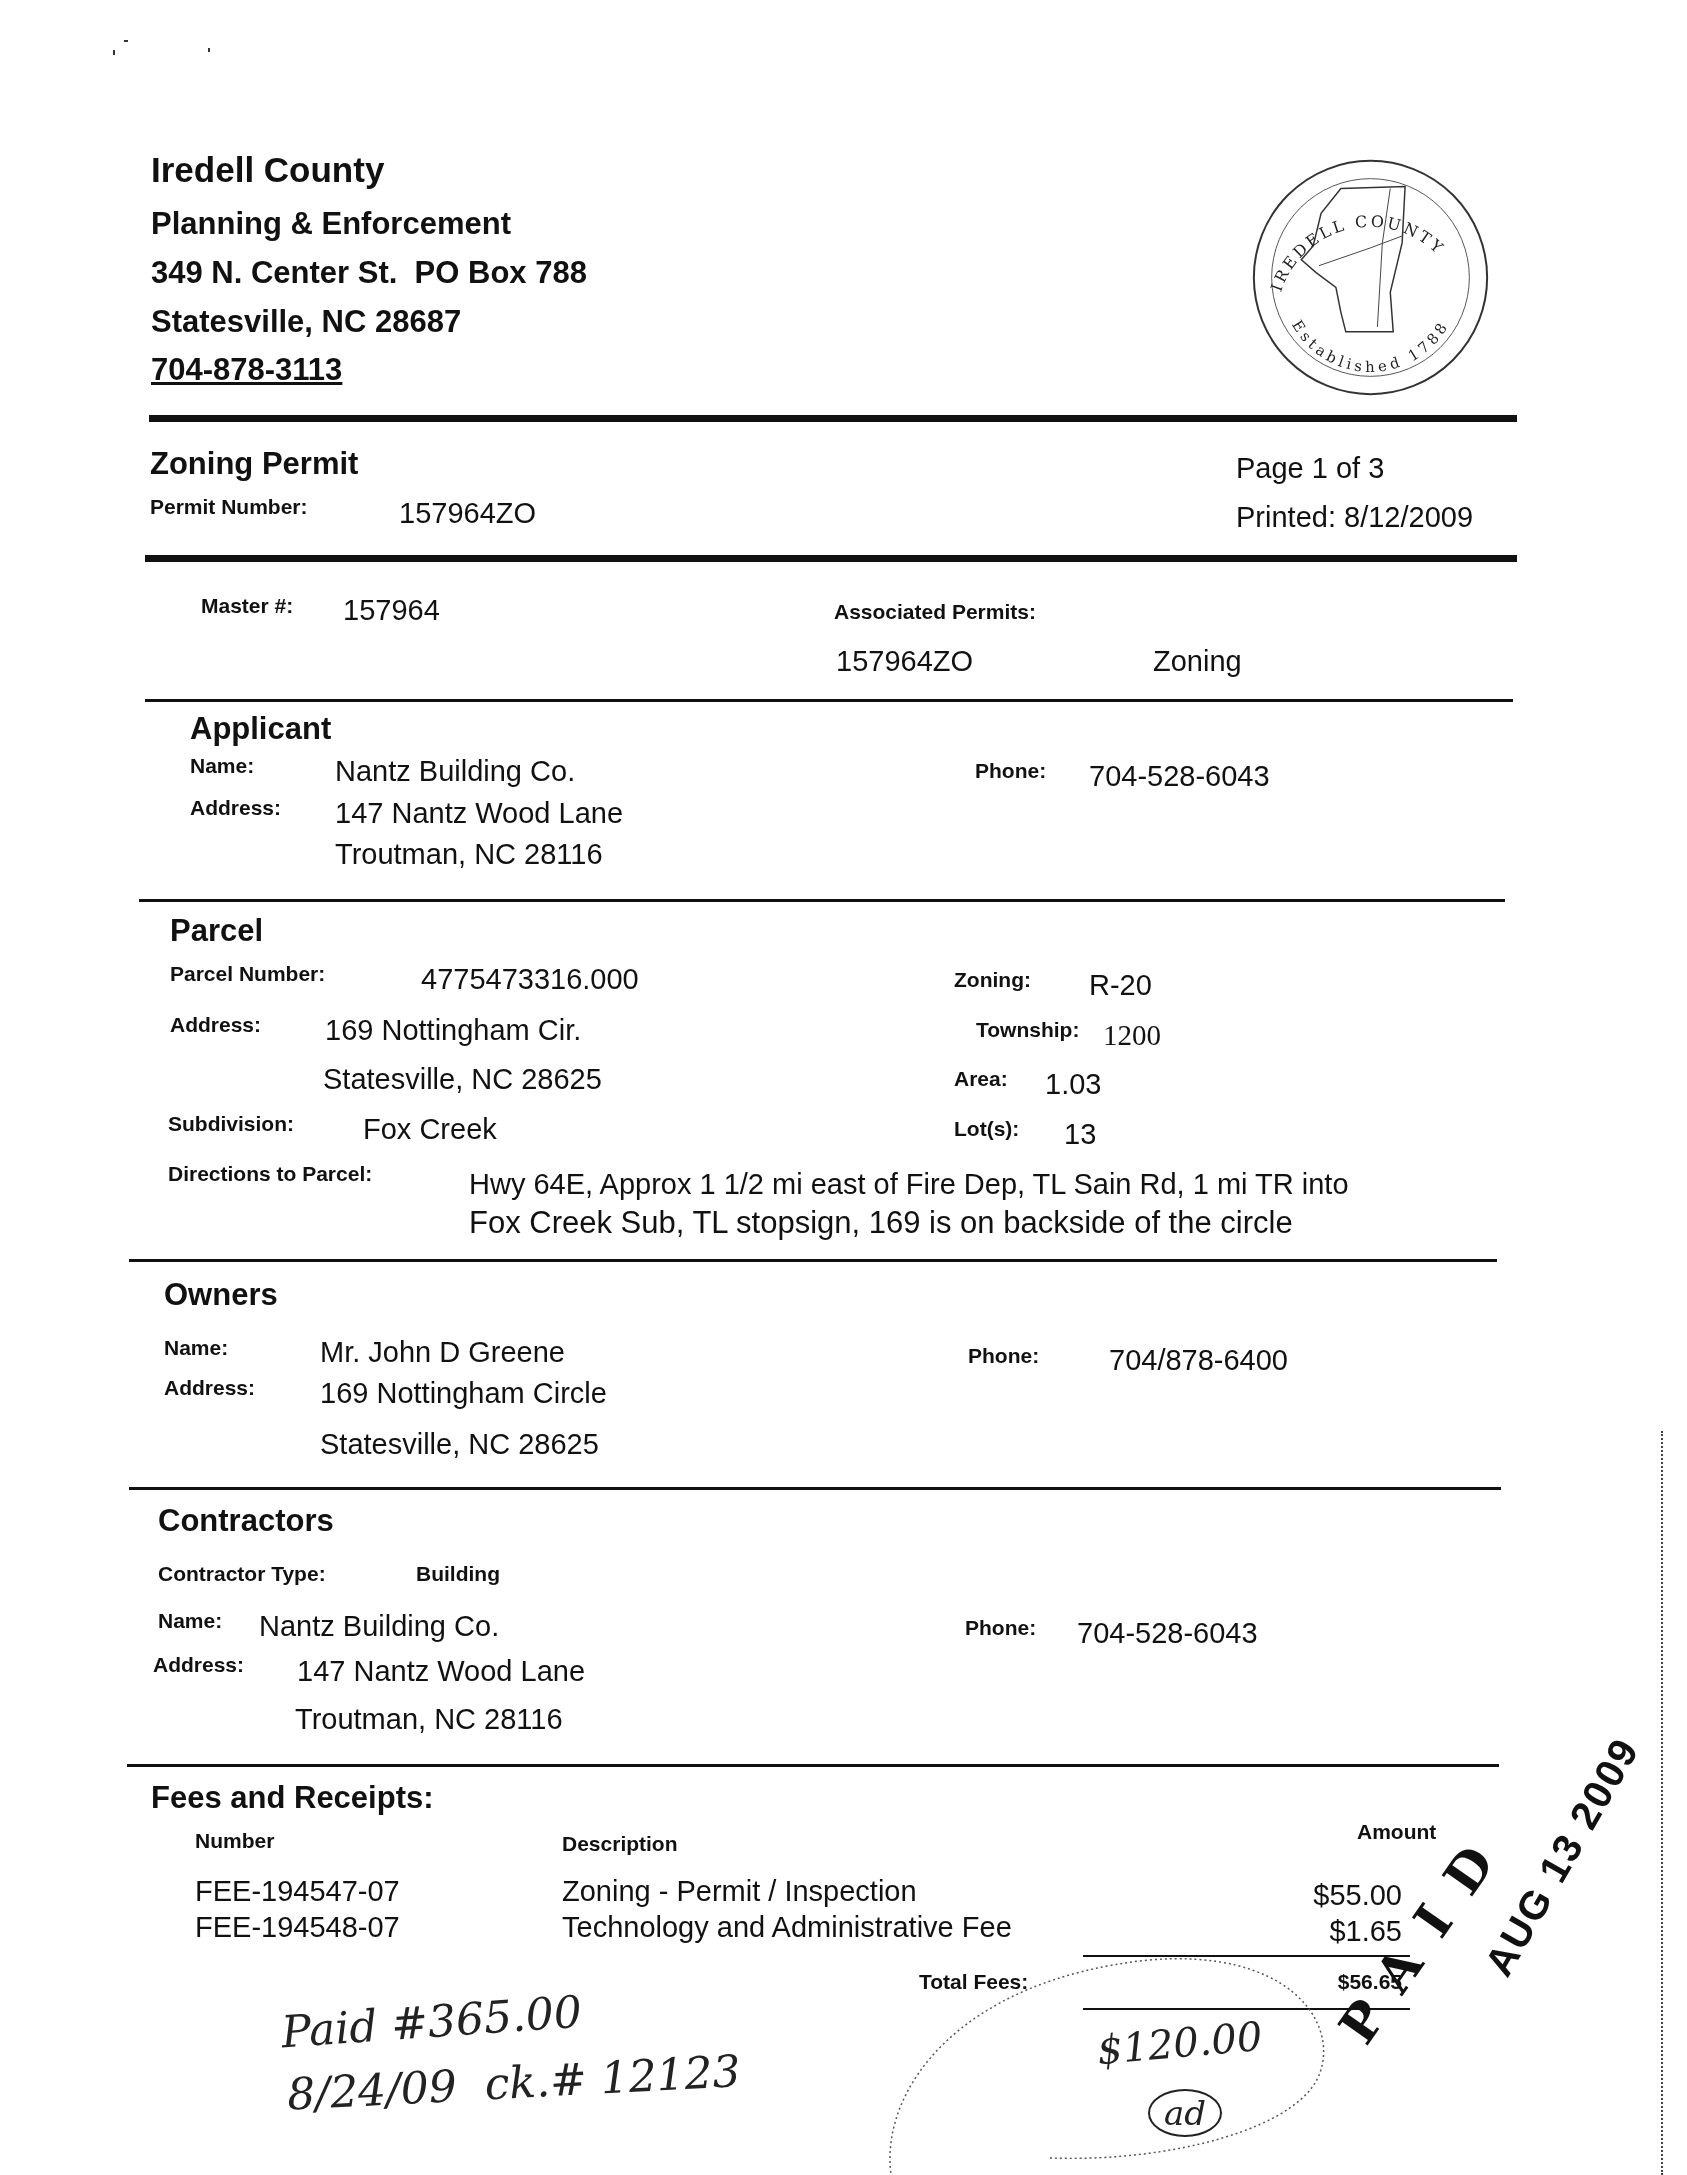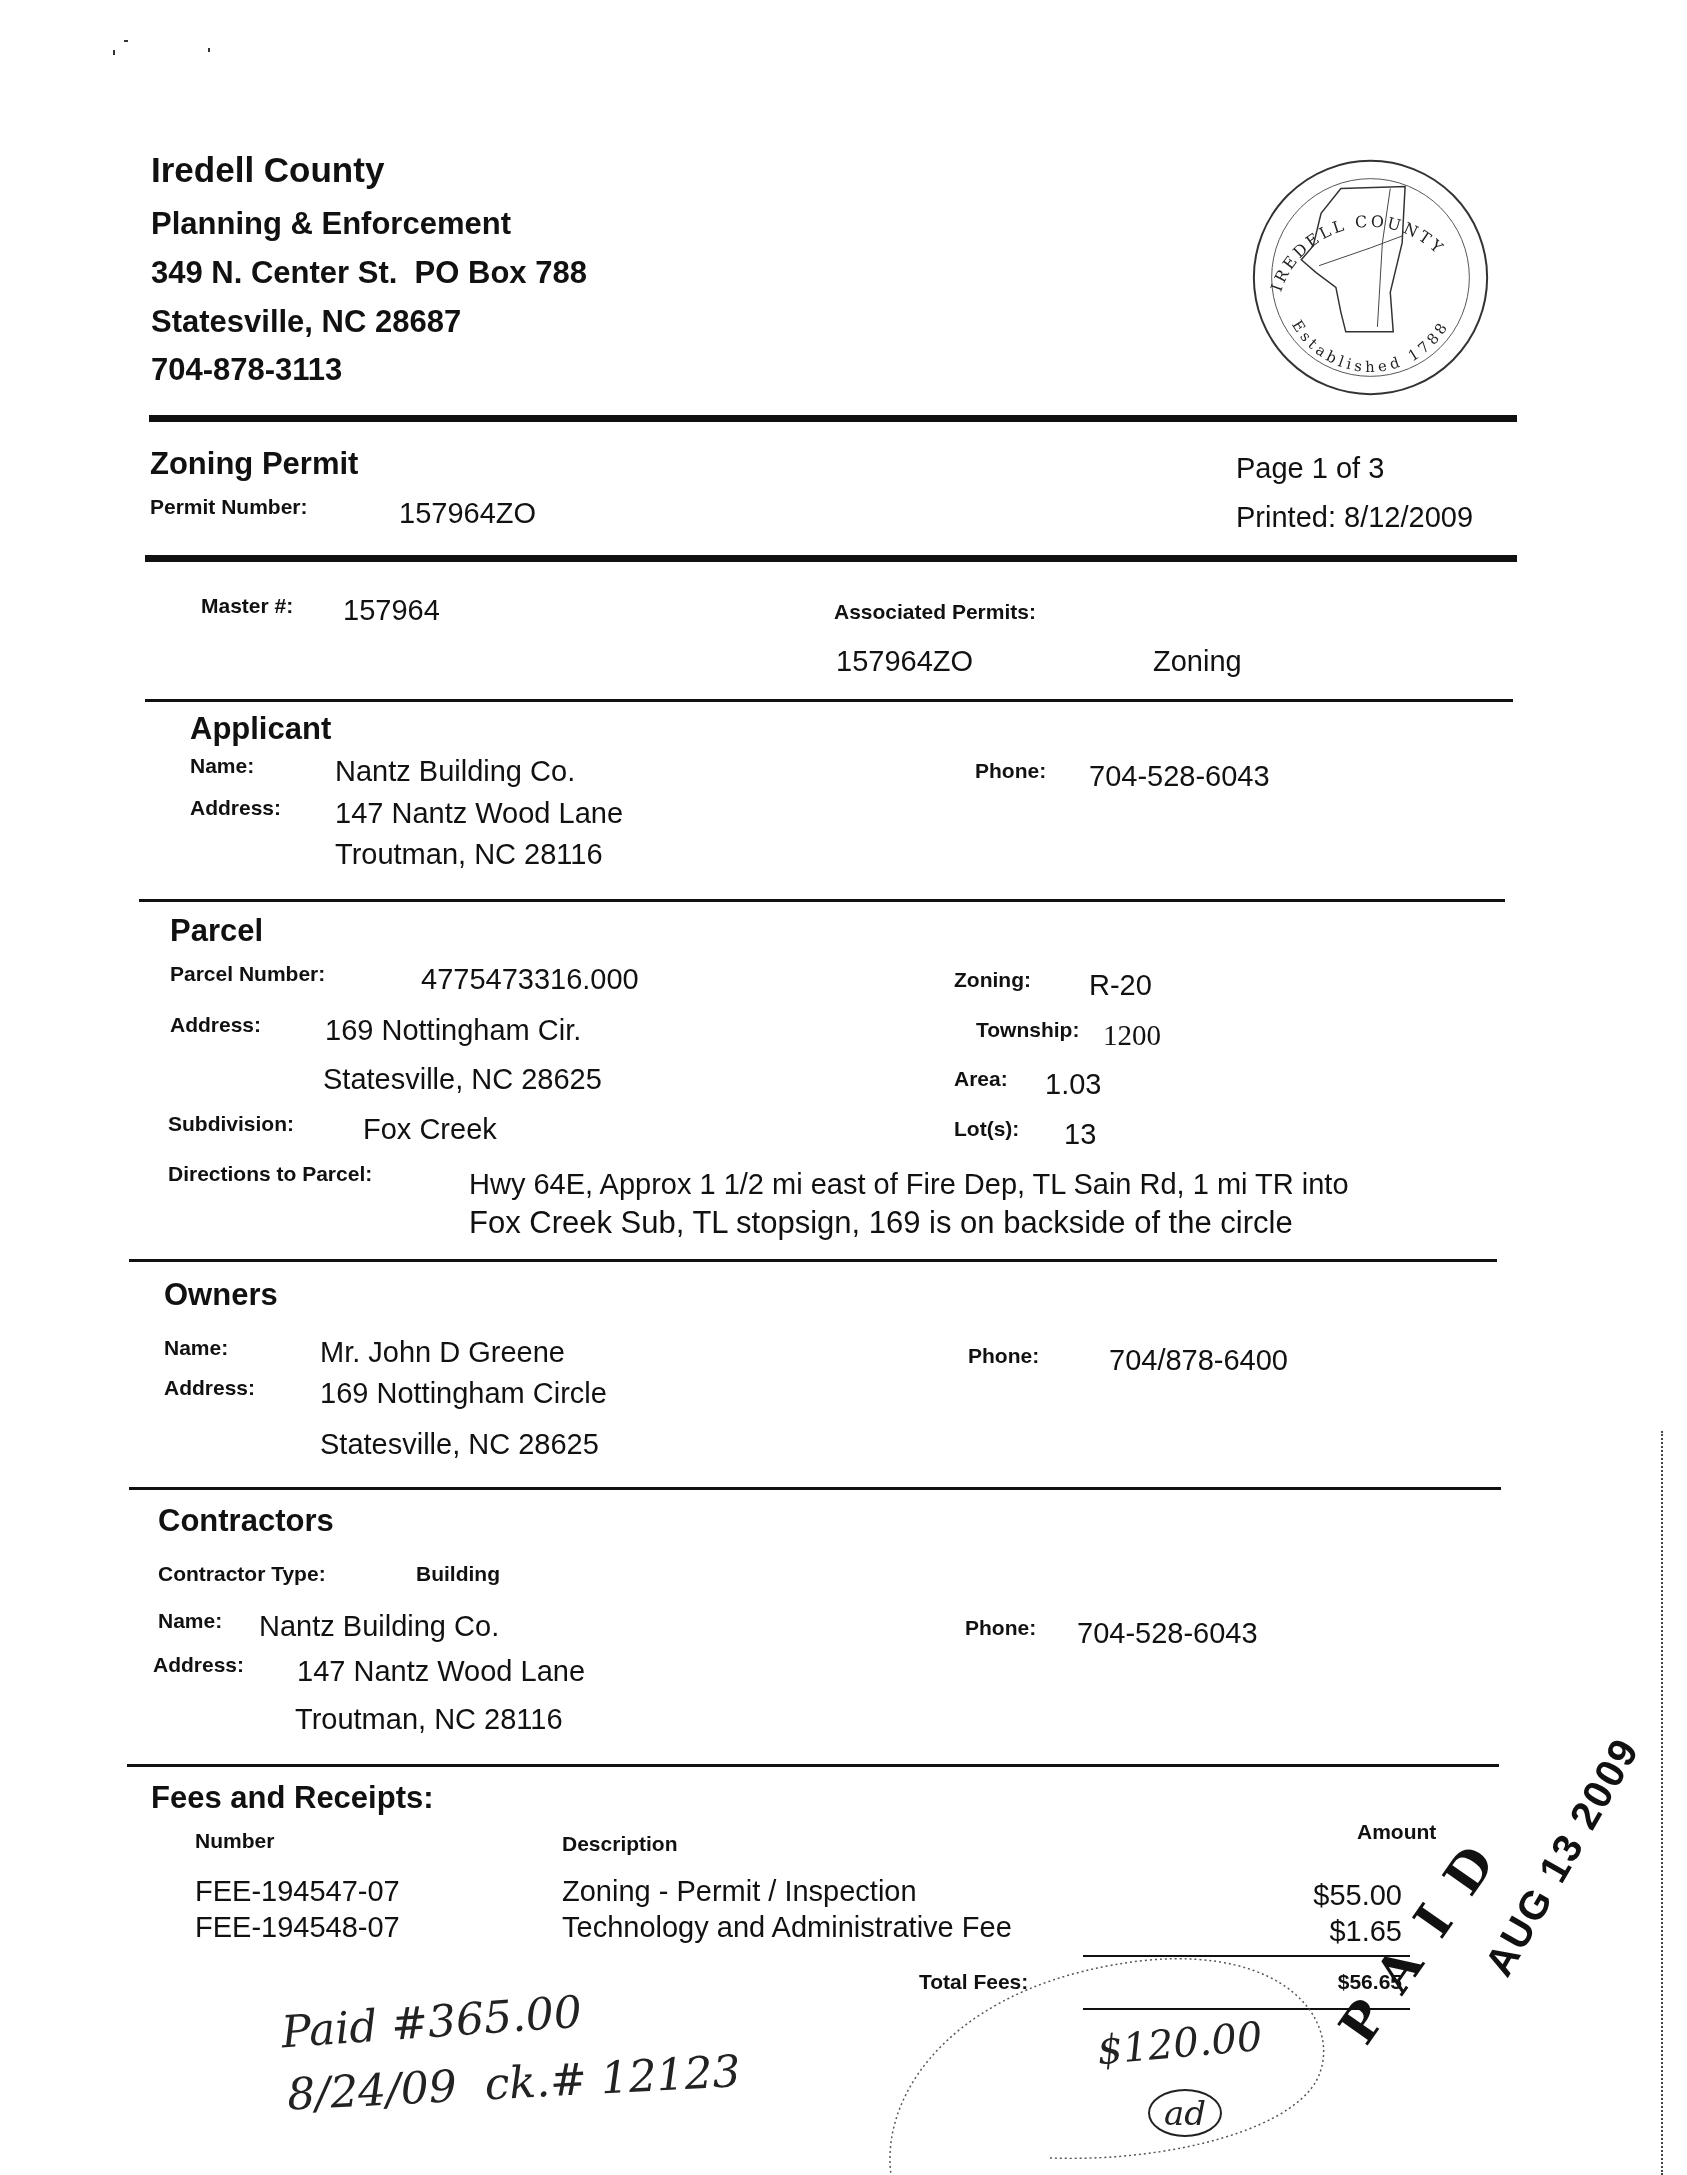--- a/index.html
+++ b/index.html
@@ -18,21 +18,21 @@
 <body>
 
 <div class="abs" style="left:124px;top:40px;width:4px;height:2px;background:#333;"></div>
 <div class="abs" style="left:113px;top:50px;width:2px;height:5px;background:#333;"></div>
 <div class="abs" style="left:208px;top:48px;width:2px;height:4px;background:#333;"></div>
 
 <div class="abs hdr" style="left:151px;top:150px;">Iredell County</div>
 <div class="abs hdr2" style="left:151px;top:206px;">Planning &amp; Enforcement</div>
 <div class="abs hdr2" style="left:151px;top:255px;white-space:pre;">349 N. Center St.  PO Box 788</div>
 <div class="abs hdr2" style="left:151px;top:304px;">Statesville, NC 28687</div>
-<div class="abs hdr2" style="left:151px;top:352px;">704-878-3113</div>
+<div class="abs hdr2" style="left:151px;top:352px;text-decoration:underline;">704-878-3113</div>
 
 <svg class="abs" style="left:1242px;top:149px;" width="257" height="257" viewBox="0 0 260 260">
   <defs>
     <path id="sealTop" d="M 38 150 A 95 95 0 0 1 222 150"></path>
     <path id="sealBot" d="M 45 165 A 90 90 0 0 0 215 165"></path>
   </defs>
   <circle cx="130" cy="130" r="118" fill="none" stroke="#333" stroke-width="2"></circle>
   <circle cx="130" cy="130" r="100" fill="none" stroke="#555" stroke-width="1"></circle>
   <path d="M 100 40 L 165 38 L 162 95 L 150 145 L 153 185 L 105 185 L 100 165 L 95 140 L 75 125 L 60 112 L 72 98 L 80 65 Z" fill="none" stroke="#333" stroke-width="1.5"></path>
   <path d="M 150 40 L 142 95 L 137 180" fill="none" stroke="#444" stroke-width="1"></path>

